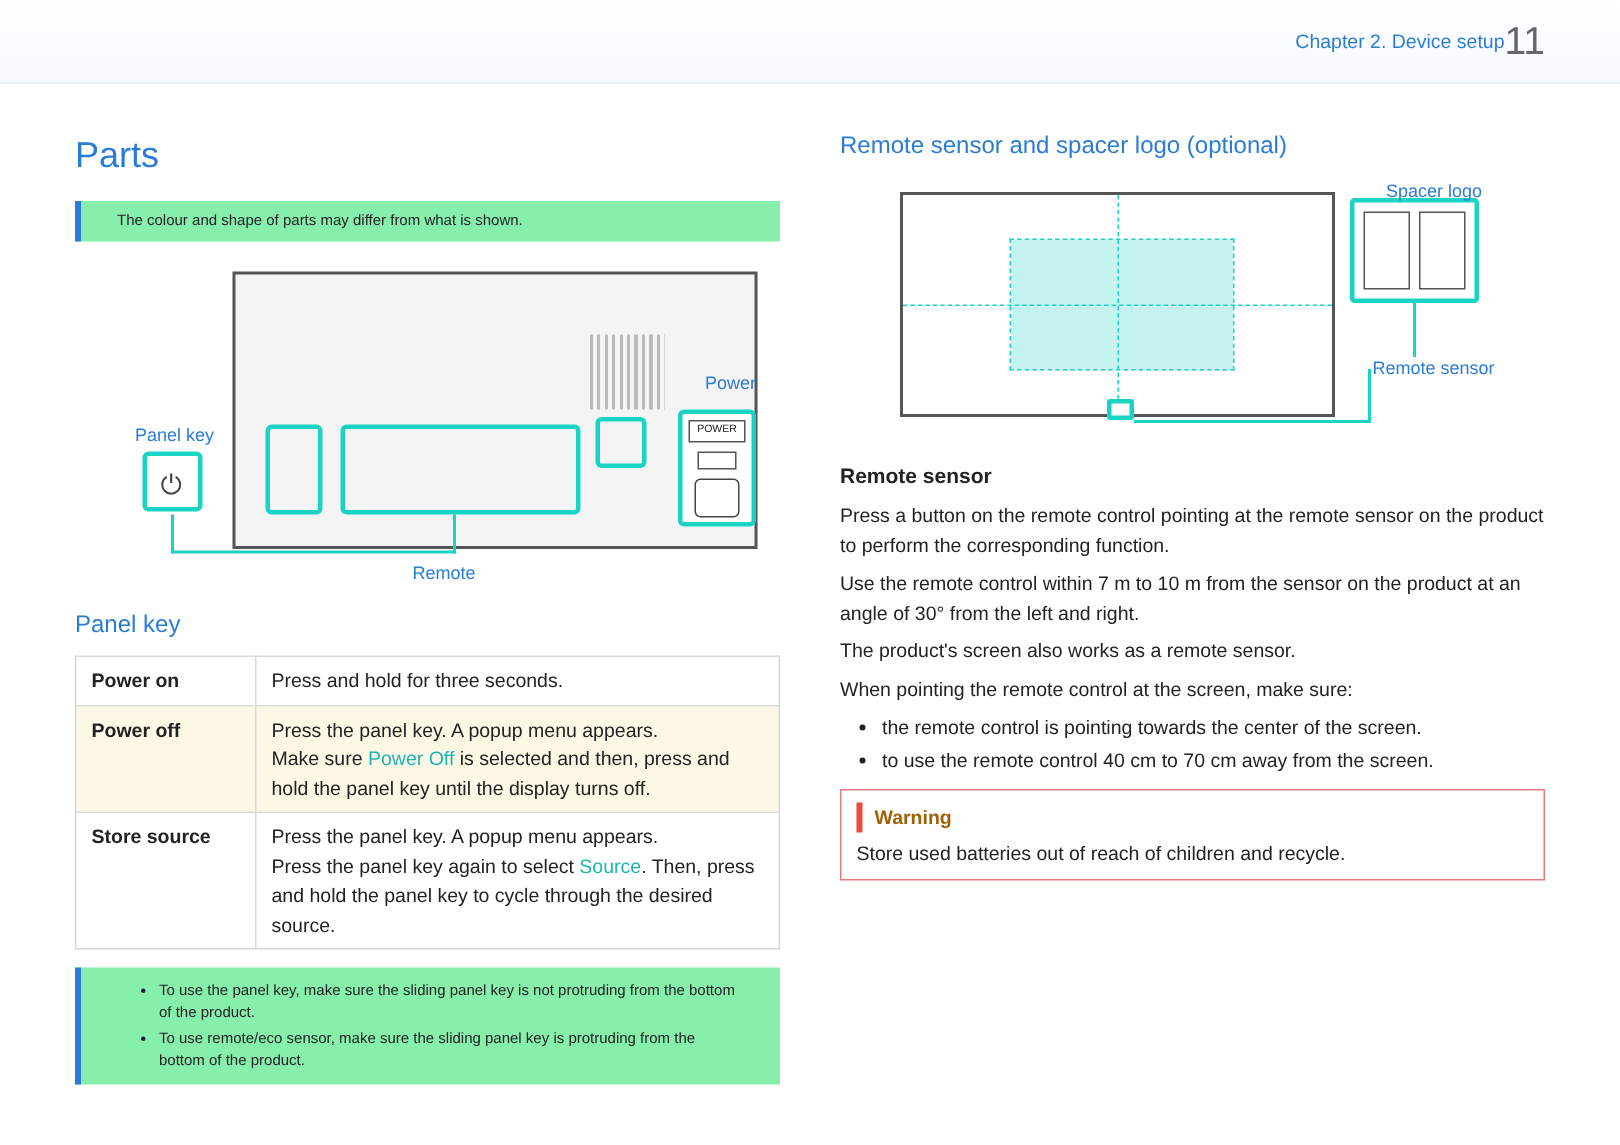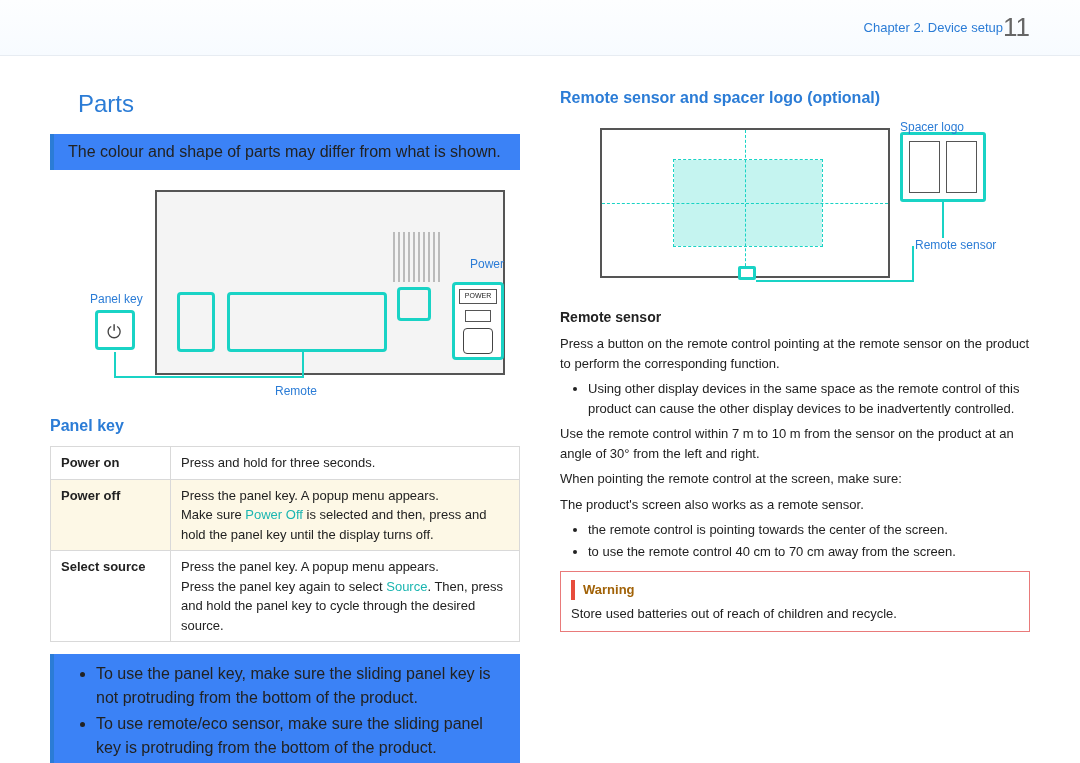--- a/index.html
+++ b/index.html
@@ -22,28 +22,28 @@
     background: linear-gradient(#fdfeff, #f7fbff);
   }
   .header .chapter { color: #2b7cd6; font-size: 13px; }
   .header .pagenum { color: #666; font-size: 26px; font-weight: 300; }
   .page {
     display: flex;
     gap: 40px;
     padding: 30px 50px 30px 50px;
   }
   .col { flex: 1; min-width: 0; }
-  h1.parts { color: #2b7cd6; font-size: 24px; font-weight: 500; margin-bottom: 12px; margin-left: 28px; }
-  h2.sub { color: #2b7cd6; font-size: 16px; font-weight: 700; margin: 14px 0 8px 0; }
+  h1.parts { color: #2b7cd6; font-size: 24px; font-weight: 500; margin-bottom: 12px; }
+  h2.sub { color: #2b7cd6; font-size: 16px; font-weight: 400; margin: 14px 0 8px 0; }
   h3.minor { color: #222; font-size: 14px; font-weight: 600; margin: 14px 0 6px 0; }
   .note {
     border-left: 4px solid #2b7cd6;
-    padding: 6px 14px;
-    background: #3b82f6;
-    font-size: 16px;
+    padding: 6px 24px;
+    background: #86efac;
+    font-size: 10px;
   }
   .warnbox {
     border: 1px solid #e97a7a;
     padding: 8px 10px;
     margin-top: 10px;
   }
   .warnbox .warn-title {
     color: #a16207;
     font-weight: 700;
     border-left: 4px solid #e74c3c;
@@ -196,21 +196,21 @@
         <td>Press and hold for three seconds.</td>
       </tr>
       <tr class="hl">
         <td class="k">Power off</td>
         <td>
           <span>Press the panel key. A popup menu appears.</span><br>
           <span>Make sure </span><span class="kw-cyan">Power Off</span><span> is selected and then, press and hold the panel key until the display turns off.</span>
         </td>
       </tr>
       <tr>
-        <td class="k">Select source</td>
+        <td class="k">Store source</td>
         <td>
           <span>Press the panel key. A popup menu appears.</span><br>
           <span>Press the panel key again to select </span><span class="kw-cyan">Source</span><span>. Then, press and hold the panel key to cycle through the desired source.</span>
         </td>
       </tr>
     </tbody>
       </table>
 
     <div class="note" style="margin-top:12px;">
       <ul class="bul">
@@ -227,35 +227,32 @@
       <div class="tv-front">
         <div class="cross-v"></div>
           <div class="cross-h"></div>
         <div class="center"></div>
       </div>
       <div class="sensor"></div>
       <div class="spacer-grp">
           <div></div>
           <div></div>
         </div>
-      <span class="label-blue" style="left:340px; top:0px;">Spacer logo</span>
+      <span class="label-blue" style="left:364px; top:0px;">Spacer logo</span>
       <span class="label-blue" style="left:355px; top:118px;">Remote sensor</span>
       <div class="lead" style="left:196px; top:162px; width:158px; height:2px;"></div>
       <div class="lead" style="left:352px; top:128px; width:2px; height:36px;"></div>
       <div class="lead" style="left:382px; top:84px; width:2px; height:36px;"></div>
     </div>
 
     <h3 class="minor">Remote sensor</h3>
     <p class="body">Press a button on the remote control pointing at the remote sensor on the product to perform the corresponding function.</p>
-    <ul class="bul">
-      <li>Using other display devices in the same space as the remote control of this product can cause the other display devices to be inadvertently controlled.</li>
-    </ul>
     <p class="body">Use the remote control within 7 m to 10 m from the sensor on the product at an angle of 30° from the left and right.</p>
+    <p class="body">The product's screen also works as a remote sensor.</p>
     <p class="body">When pointing the remote control at the screen, make sure:</p>
-    <p class="body">The product's screen also works as a remote sensor.</p>
     <ul class="bul">
       <li>the remote control is pointing towards the center of the screen.</li>
       <li>to use the remote control 40 cm to 70 cm away from the screen.</li>
     </ul>
 
     <div class="warnbox">
       <div class="warn-title">Warning</div>
       <div>Store used batteries out of reach of children and recycle.</div>
     </div>
   </div>

